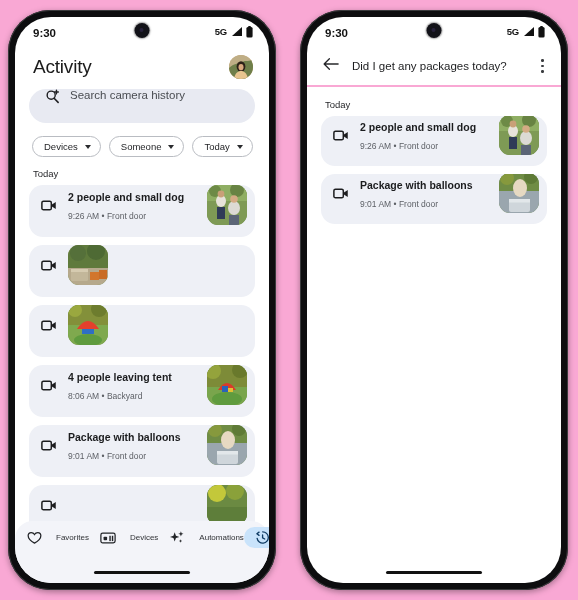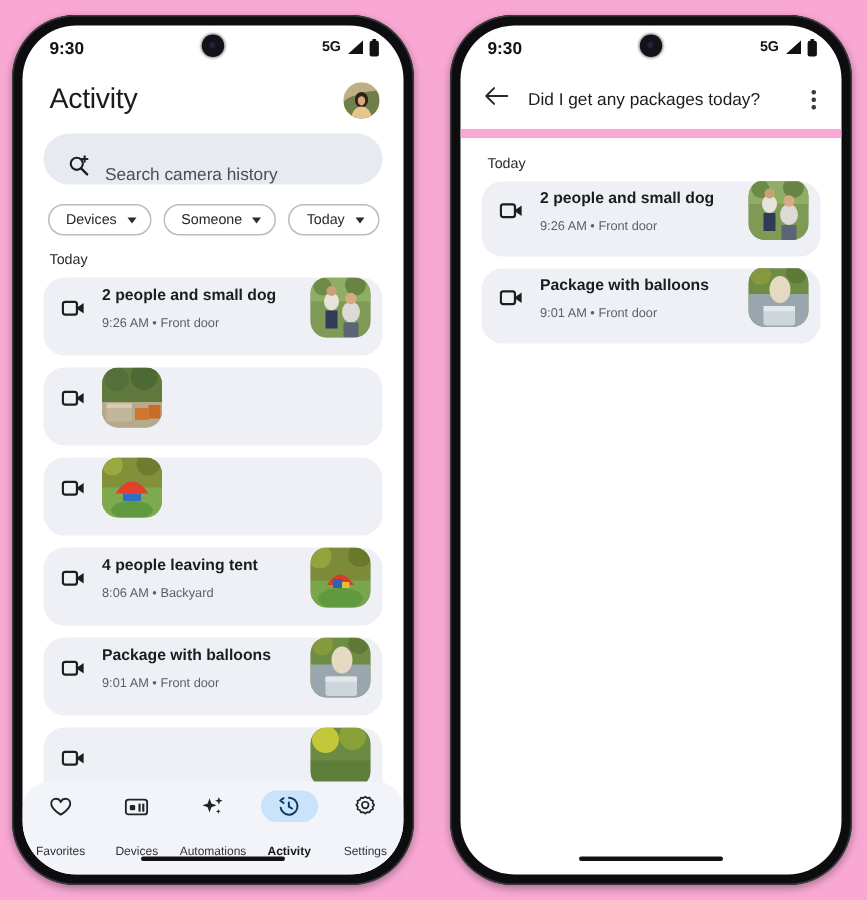--- a/index.html
+++ b/index.html
@@ -89,21 +89,21 @@
     flex: none;
   }
   .avatar svg { display: block; }
 
   .searchbar {
     margin: 0 14px;
     height: 34px;
     background: #e8eaf2;
     border-radius: 17px;
     display: flex;
-    align-items: flex-end;
+    align-items: flex-start;
     gap: 10px;
     padding: 0 16px;
   }
   .search-ph { font-size: 11.5px; color: #4a4d52; }
 
   .chips {
     display: flex;
     gap: 8px;
     padding: 13px 14px 8px 17px;
   }
@@ -174,23 +174,23 @@
     background: #f3f4f9;
     display: flex;
     align-items: flex-start;
     padding-top: 6px;
     border-top-left-radius: 18px;
     border-top-right-radius: 18px;
   }
   .nav-item {
     flex: 1 1 0;
     display: flex;
-    flex-direction: column;
+    flex-direction: row;
     align-items: center;
-    gap: 15px;
+    gap: 3px;
   }
   .nav-pill {
     width: 38px; height: 21px;
     border-radius: 11px;
     display: flex; align-items: center; justify-content: center;
   }
   .nav-item.active .nav-pill { background: #c9e3fb; }
   .nav-label { font-size: 8px; color: #303236; }
   .nav-item.active .nav-label { font-weight: 700; color: #17181a; }
 
@@ -204,21 +204,21 @@
     background: #121212;
   }
   .navbar + .home-indicator { background: #121212; }
 
   
   .q-head {
     display: flex;
     align-items: center;
     gap: 13px;
     padding: 8px 14px 10px 16px;
-    border-bottom: 6px solid #f9a8d4;
+    border-bottom: 2px solid #f9a8d4;
   }
   .q-title {
     flex: 1 1 auto;
     font-size: 11.5px;
     color: #1c1d1f;
     white-space: nowrap;
     overflow: hidden;
     text-overflow: ellipsis;
   }
   .kebab { display: flex; flex-direction: column; gap: 2.5px; align-items: center; padding: 2px 3px; }

